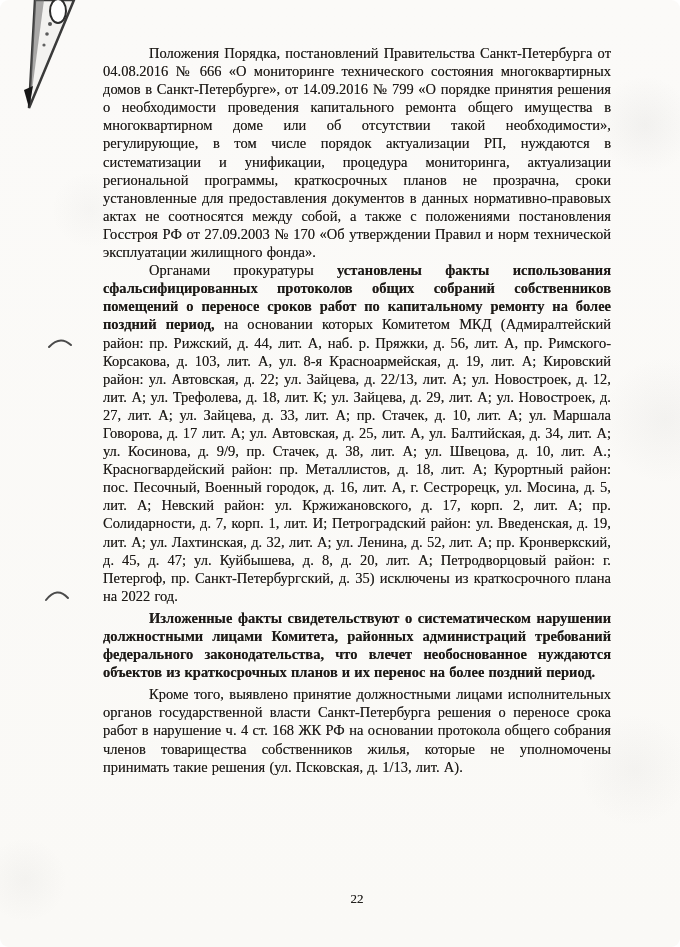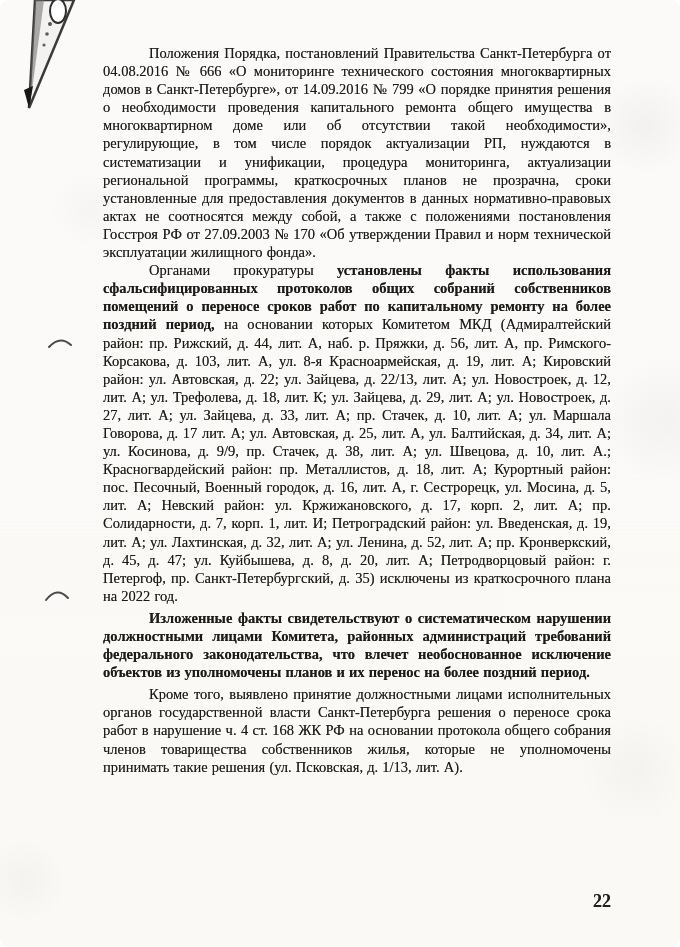--- a/index.html
+++ b/index.html
@@ -47,25 +47,24 @@
   }
   .b {
     font-weight: 700;
     margin-top: 35px;
   }
   .pagenum {
     position: absolute;
     left: 103px;
     top: 891px;
     width: 508px;
-    text-align: right;
-    font-size: 18px;
+    text-align: center;
+    font-size: 13px;
     color: #22201d;
     text-shadow: 0 0 0.5px rgba(30,27,24,0.55);
-    font-weight: bold;
   }
   .artifact-pen {
     position: absolute;
     left: 0;
     top: 0;
   }
   .margin-mark {
     position: absolute;
   }
   .mark-1 { left: 40px; top: 330px; }
@@ -92,20 +91,20 @@
   <svg class="margin-mark mark-2" width="40" height="26" viewBox="0 0 40 26" aria-hidden="true">
     <path d="M8,18 Q19,4 30,16" fill="none" stroke="#4a4a4a" stroke-width="2" stroke-linecap="round"></path>
   </svg>
 
   <div class="body-text">
     <p>Положения Порядка, постановлений Правительства Санкт-Петербурга от 04.08.2016 № 666 «О мониторинге технического состояния многоквартирных домов в Санкт-Петербурге», от 14.09.2016 № 799 «О порядке принятия решения о необходимости проведения капитального ремонта общего имущества в многоквартирном доме или об отсутствии такой необходимости», регулирующие, в том числе порядок актуализации РП, нуждаются в систематизации и унификации, процедура мониторинга, актуализации региональной программы, краткосрочных планов не прозрачна, сроки установленные для предоставления документов в данных нормативно-правовых актах не соотносятся между собой, а также с положениями постановления Госстроя РФ от 27.09.2003 № 170 «Об утверждении Правил и норм технической эксплуатации жилищного фонда».</p>
 
     <p><span>Органами прокуратуры </span><span class="b">установлены факты использования сфальсифицированных протоколов общих собраний собственников помещений о переносе сроков работ по капитальному ремонту на более поздний период,</span><span> на основании которых Комитетом МКД (Адмиралтейский район: пр. Рижский, д. 44, лит. А, наб. р. Пряжки, д. 56, лит. А, пр. Римского-Корсакова, д. 103, лит. А, ул. 8-я Красноармейская, д. 19, лит. А; Кировский район: ул. Автовская, д. 22; ул. Зайцева, д. 22/13, лит. А; ул. Новостроек, д. 12, лит. А; ул. Трефолева, д. 18, лит. К; ул. Зайцева, д. 29, лит. А; ул. Новостроек, д. 27, лит. А; ул. Зайцева, д. 33, лит. А; пр. Стачек, д. 10, лит. А; ул. Маршала Говорова, д. 17 лит. А; ул. Автовская, д. 25, лит. А, ул. Балтийская, д. 34, лит. А; ул. Косинова, д. 9/9, пр. Стачек, д. 38, лит. А; ул. Швецова, д. 10, лит. А.; Красногвардейский район: пр. Металлистов, д. 18, лит. А; Курортный район: пос. Песочный, Военный городок, д. 16, лит. А, г. Сестрорецк, ул. Мосина, д. 5, лит. А; Невский район: ул. Кржижановского, д. 17, корп. 2, лит. А; пр. Солидарности, д. 7, корп. 1, лит. И; Петроградский район: ул. Введенская, д. 19, лит. А; ул. Лахтинская, д. 32, лит. А; ул. Ленина, д. 52, лит. А; пр. Кронверкский, д. 45, д. 47; ул. Куйбышева, д. 8, д. 20, лит. А; Петродворцовый район: г. Петергоф, пр. Санкт-Петербургский, д. 35) исключены из краткосрочного плана на 2022 год.</span></p>
 
 
-    <p class="b sp">Изложенные факты свидетельствуют о систематическом нарушении должностными лицами Комитета, районных администраций требований федерального законодательства, что влечет необоснованное исключение объектов из уполномочены планов и их перенос на более поздний период.</p>
+    <p class="b sp">Изложенные факты свидетельствуют о систематическом нарушении должностными лицами Комитета, районных администраций требований федерального законодательства, что влечет необоснованное нуждаются объектов из краткосрочных планов и их перенос на более поздний период.</p>
 
     <p class="sp">Кроме того, выявлено принятие должностными лицами исполнительных органов государственной власти Санкт-Петербурга решения о переносе срока работ в нарушение ч. 4 ст. 168 ЖК РФ на основании протокола общего собрания членов товарищества собственников жилья, которые не уполномочены принимать такие решения (ул. Псковская, д. 1/13, лит. А).</p>
   </div>
 
   <div class="pagenum">22</div>
 
 </div>
 
 </body></html>

